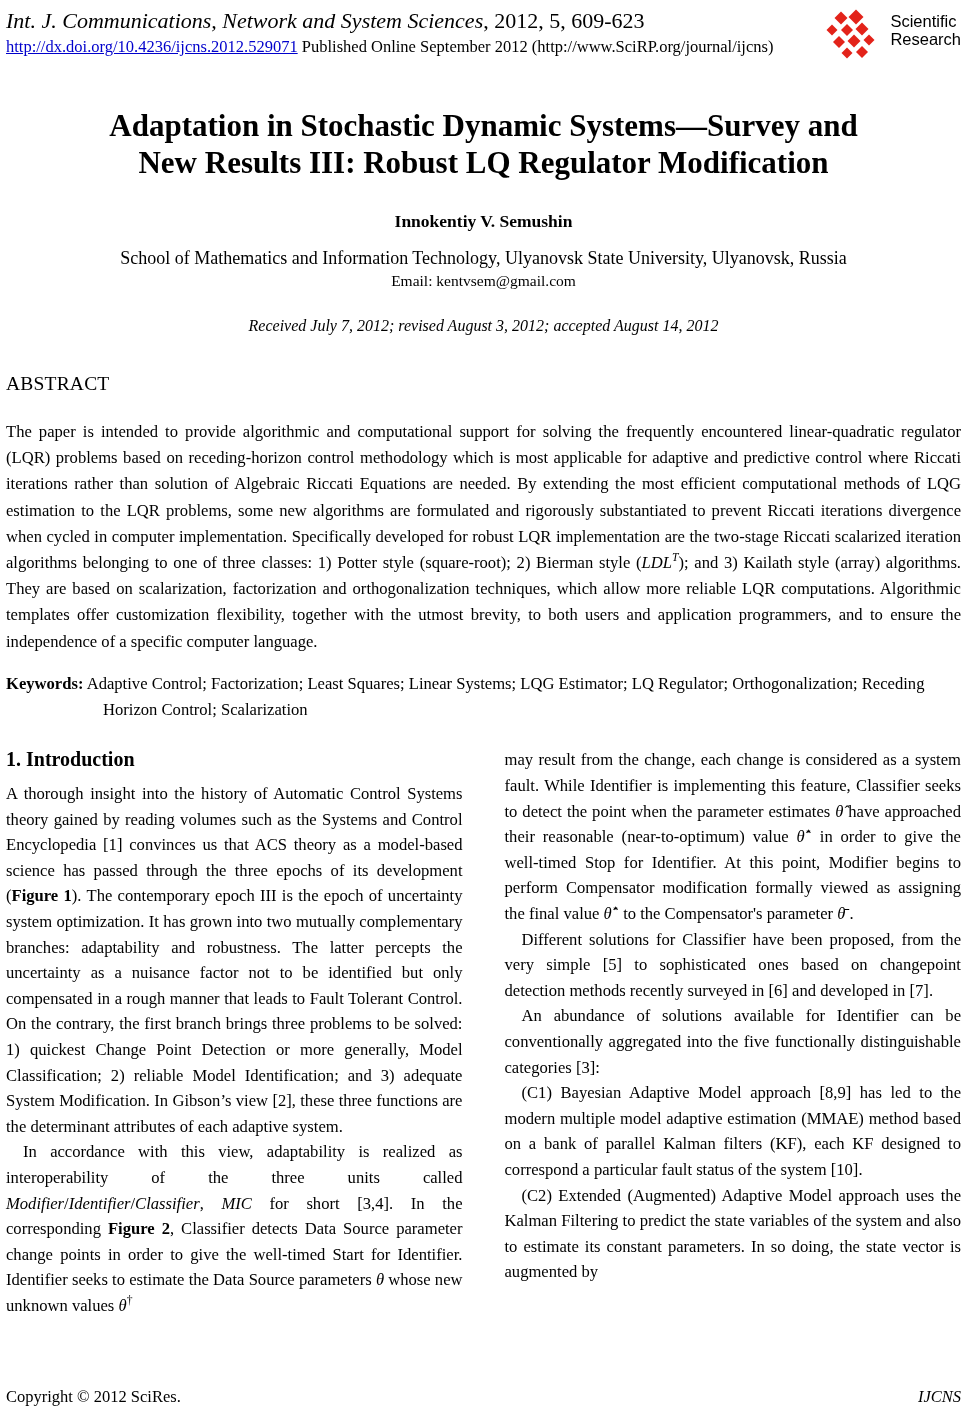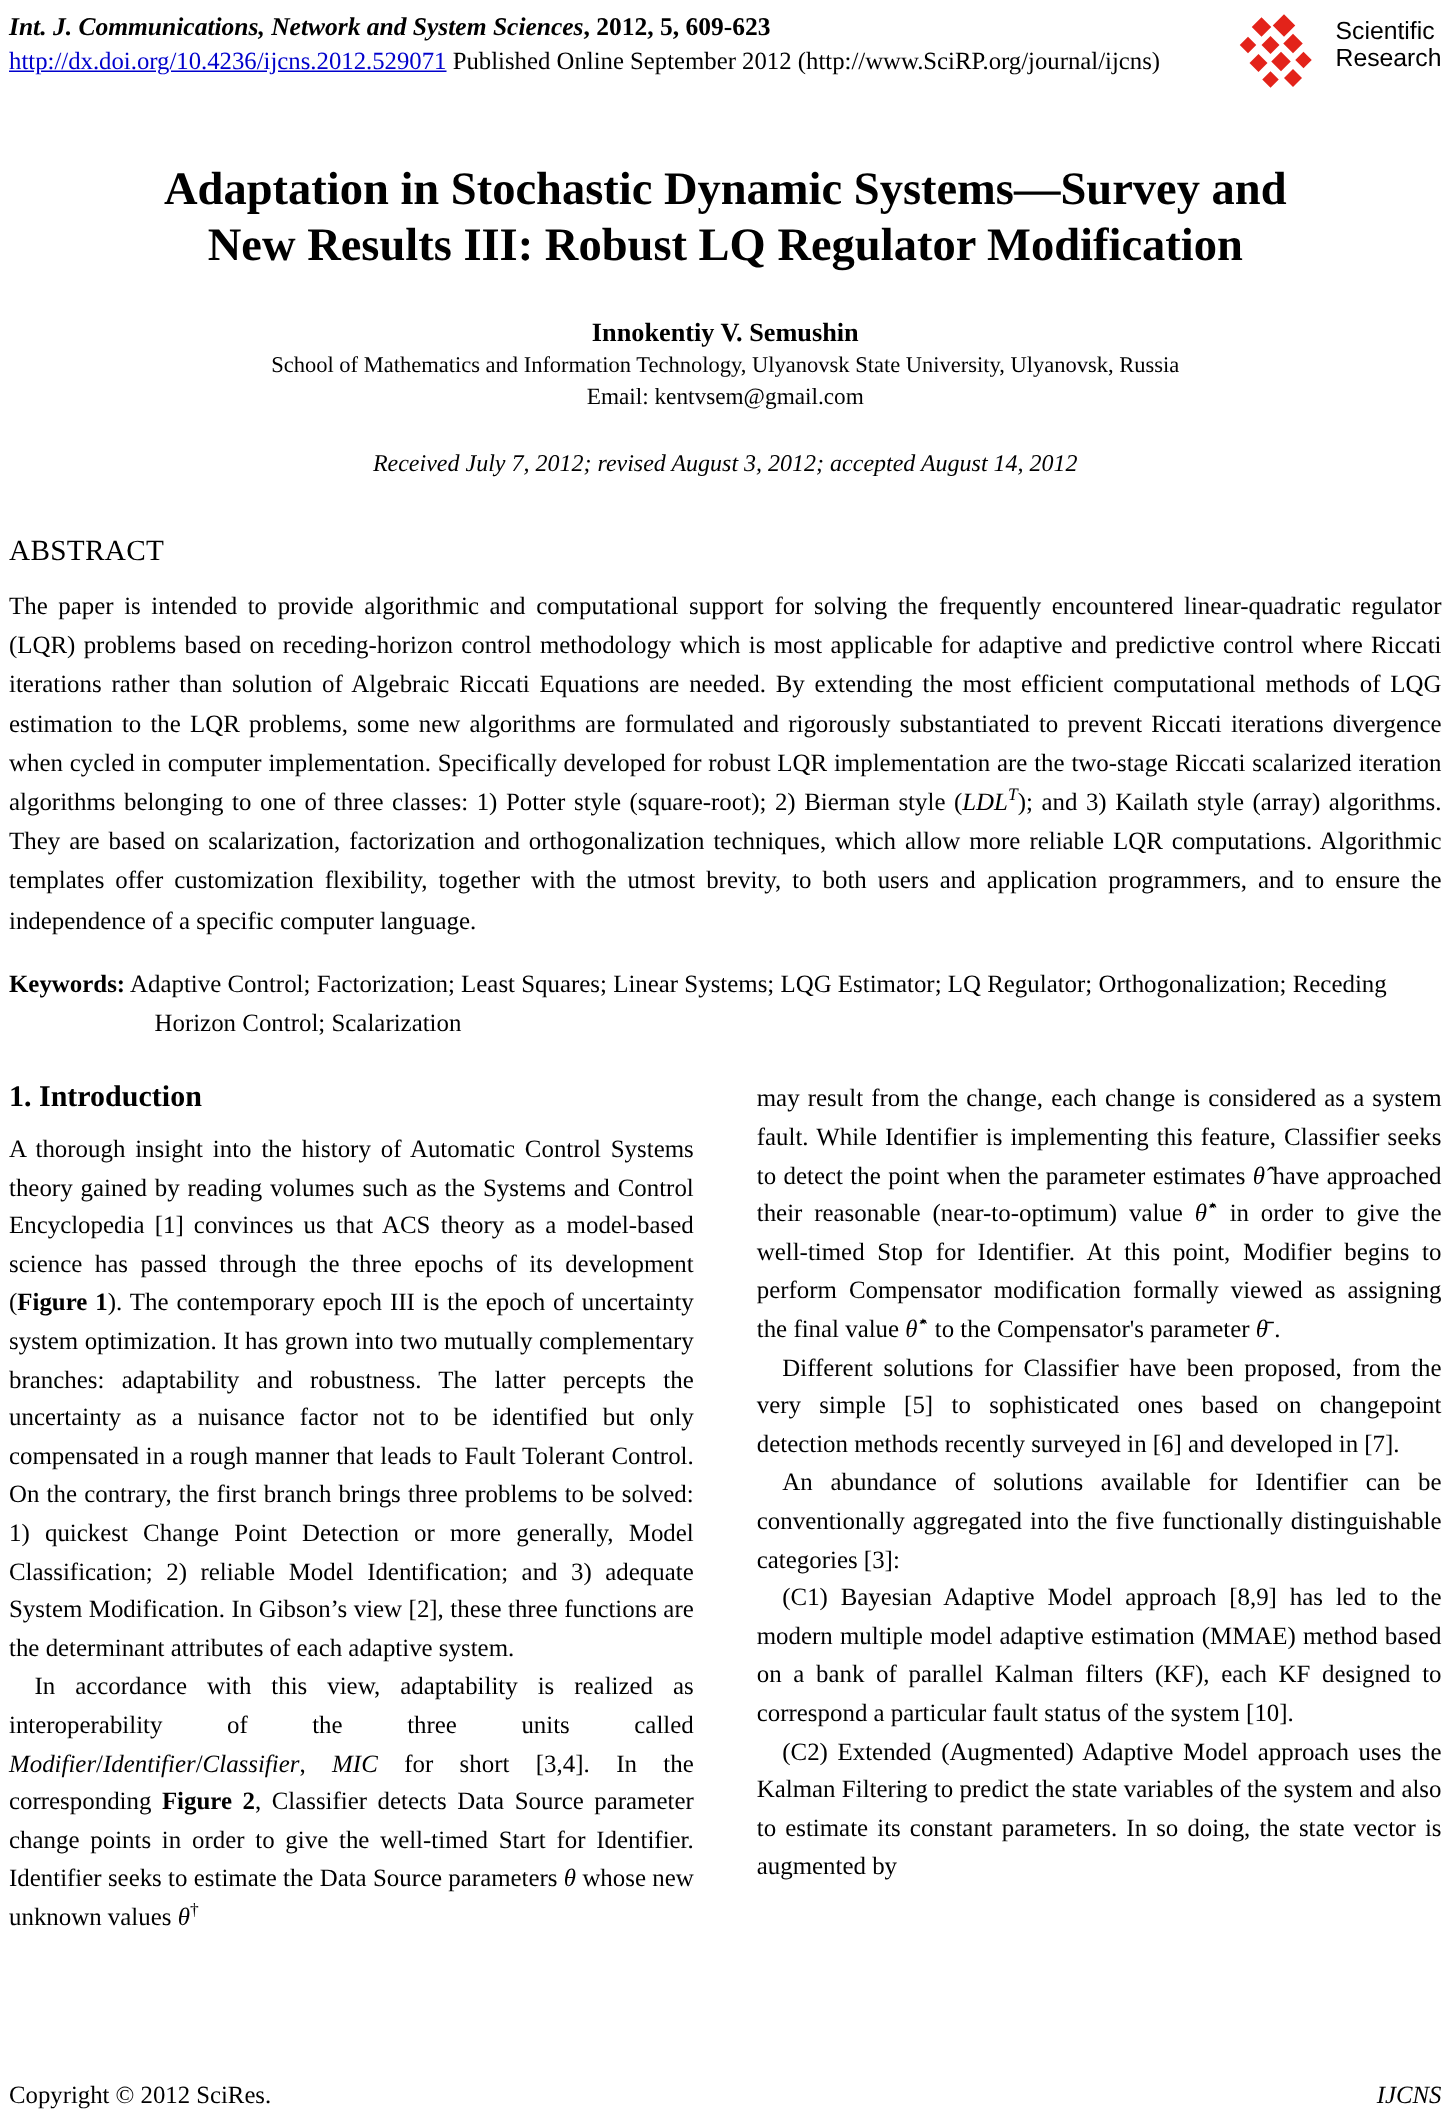--- a/index.html
+++ b/index.html
@@ -8,36 +8,36 @@
   }
   *{box-sizing:border-box;}
   body{margin:0;background:#ffffff;}
   .page{
     width:967px;height:1417px;position:relative;overflow:hidden;
     padding:8px 6px 0 6px;margin:0 auto;background:#fff;color:#000;
     font-family:"Liberation Serif",serif;
   }
   
   .jheader{display:flex;justify-content:space-between;align-items:flex-start;}
-  .jh-line1{font-size:17px;font-weight:bold;}
+  .jh-line1{font-size:22px;font-weight:normal;}
   .jh-italic{font-style:italic;}
   .jh-line2{font-size:16.5px;margin-top:3px;}
   .link{color:var(--link-blue);text-decoration:underline;cursor:pointer;}
   .logo{display:flex;align-items:flex-start;margin-top:1px;}
   .logo-text{font-family:Liberation Sans, sans-serif;font-size:16.5px;line-height:17.5px;margin-left:2px;margin-top:4px;}
   
   .title{margin:42px 0 0;text-align:center;font-size:31px;line-height:37px;font-weight:bold;}
   .title span{display:block;}
   .author-name{margin-top:30px;text-align:center;font-size:17.5px;font-weight:bold;}
-  .affiliation{margin-top:4px;text-align:center;font-size:15px;}
+  .affiliation{margin-top:16px;text-align:center;font-size:18px;}
   .email{margin-top:3px;text-align:center;font-size:15.5px;}
   .received{margin-top:27px;text-align:center;font-size:16px;font-style:italic;}
   
   .abstract-h{margin:38px 0 0;font-size:19.5px;font-weight:normal;letter-spacing:0.2px;}
-  .abstract-text{margin-top:12px;font-size:16.6px;line-height:26.2px;text-align:justify;}
+  .abstract-text{margin-top:24px;font-size:16.6px;line-height:26.2px;text-align:justify;}
   
   .keywords{margin-top:13px;font-size:16.6px;line-height:26px;padding-left:97px;text-indent:-97px;}
   .kw-label{font-weight:bold;}
   
   .columns{display:flex;gap:42px;margin-top:24px;}
   .col{flex:1;font-size:16.6px;line-height:25.6px;text-align:justify;}
   .sec-heading{font-size:20px;font-weight:bold;margin:0 0 8px 0;}
   .col p{margin:0;}
   .col p.ind{text-indent:17px;}
   sup{font-size:70%;line-height:0;}

